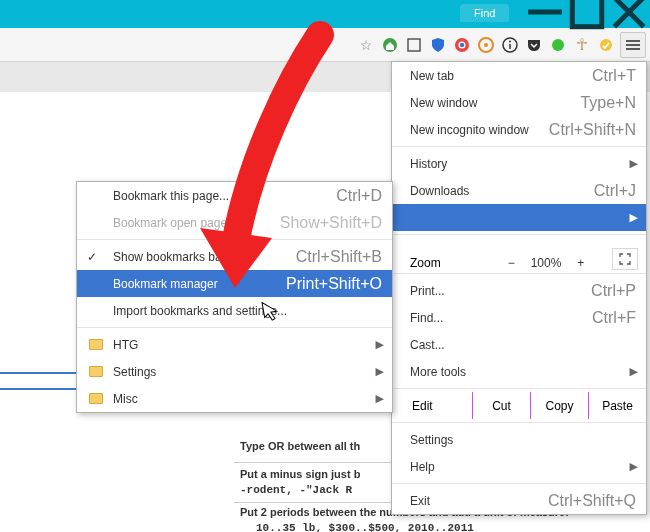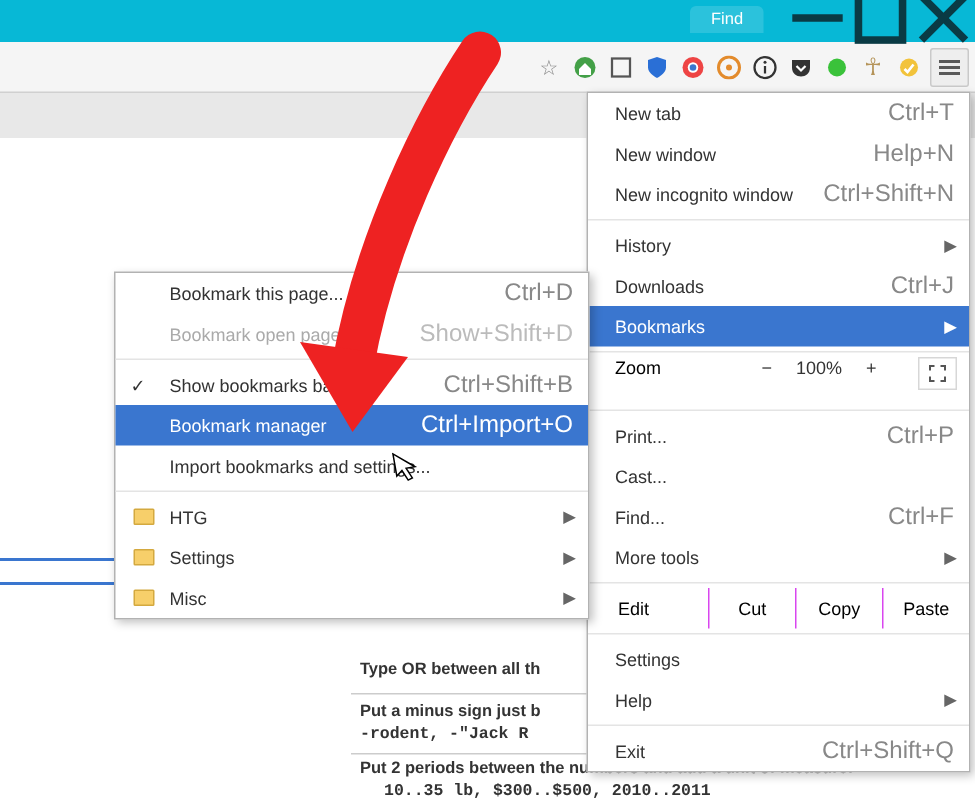--- a/index.html
+++ b/index.html
@@ -99,21 +99,21 @@
     color: #333;
     position: relative;
   }
   .mi .lbl { flex: 1; }
   .mi .sc { color: #888; font-size: 16px; }
   .mi .arr { color: #666; font-size: 11px; position: absolute; right: 8px; }
   .mi.hl { background: #3a76cf; color: #fff; }
   .mi.hl .sc, .mi.hl .arr { color: #fff; }
   .sep { height: 1px; background: #e4e4e4; margin: 3px 0; }
   .zoom-row {
-    display: flex; align-items: flex-start;
+    display: flex; align-items: flex-end;
     height: 32px; padding: 0 8px 0 18px;
   }
   .zoom-row .lbl { width: 70px; }
   .zoom-mid { flex: 1; display:flex; justify-content:center; gap: 16px; align-items:center;}
   .zoom-mid span { color: #333; }
   .fs-icon {
     width: 26px; height: 22px; border: 1px solid #d7d7d7;
     display:flex; align-items:center; justify-content:center;
     font-size: 11px; color:#555;
   }
@@ -258,37 +258,36 @@
   <div style="position:absolute;top:410px;left:234px;right:6px;height:1px;background:#ccc;"></div>
 </div>
 
 <div class="main-menu">
   <div class="mi">
     <span class="lbl">New tab</span>
       <span class="sc">Ctrl+T</span>
   </div>
   <div class="mi">
     <span class="lbl">New window</span>
-      <span class="sc">Help+N</span>
+      <span class="sc">Type+N</span>
   </div>
   <div class="mi">
     <span class="lbl">New incognito window</span>
       <span class="sc">Ctrl+Shift+N</span>
   </div>
   <div class="sep"></div>
   <div class="mi">
     <span class="lbl">History</span>
       <span class="arr">▶</span>
   </div>
   <div class="mi">
     <span class="lbl">Downloads</span>
       <span class="sc">Ctrl+J</span>
   </div>
   <div class="mi hl">
-    <span class="lbl">Bookmarks</span>
       <span class="arr">▶</span>
   </div>
   <div class="sep"></div>
   <div class="zoom-row">
     <span class="lbl">Zoom</span>
     <div class="zoom-mid">
       <span>−</span>
       <span>100%</span>
       <span>+</span>
     </div>
@@ -297,25 +296,25 @@
           <path d="M1 4 L1 1 L4 1 M8 1 L11 1 L11 4 M11 8 L11 11 L8 11 M4 11 L1 11 L1 8" fill="none" stroke="#555" stroke-width="1.3"></path>
         </svg>
     </div>
   </div>
   <div class="sep"></div>
   <div class="mi">
     <span class="lbl">Print...</span>
       <span class="sc">Ctrl+P</span>
   </div>
   <div class="mi">
-    <span class="lbl">Cast...</span>
-  </div>
-  <div class="mi">
     <span class="lbl">Find...</span>
       <span class="sc">Ctrl+F</span>
+  </div>
+  <div class="mi">
+    <span class="lbl">Cast...</span>
   </div>
   <div class="mi">
     <span class="lbl">More tools</span>
       <span class="arr">▶</span>
   </div>
   <div class="sep"></div>
   <div class="edit-row">
     <span class="lbl">Edit</span>
     <div class="edit-btn">Cut</div>
     <div class="edit-btn">Copy</div>
@@ -346,21 +345,21 @@
       <span class="sc">Show+Shift+D</span>
   </div>
   <div class="sep"></div>
   <div class="mi">
     <span class="ckcol">✓</span>
     <span class="lbl">Show bookmarks bar</span>
       <span class="sc">Ctrl+Shift+B</span>
   </div>
   <div class="mi hl">
     <span class="lbl">Bookmark manager</span>
-      <span class="sc">Ctrl+Import+O</span>
+      <span class="sc">Print+Shift+O</span>
   </div>
   <div class="mi">
     <span class="lbl">Import bookmarks and settings...</span>
   </div>
   <div class="sep"></div>
   <div class="mi">
     <span class="folder-ico"></span>
     <span class="lbl">HTG</span>
       <span class="arr">▶</span>
   </div>

